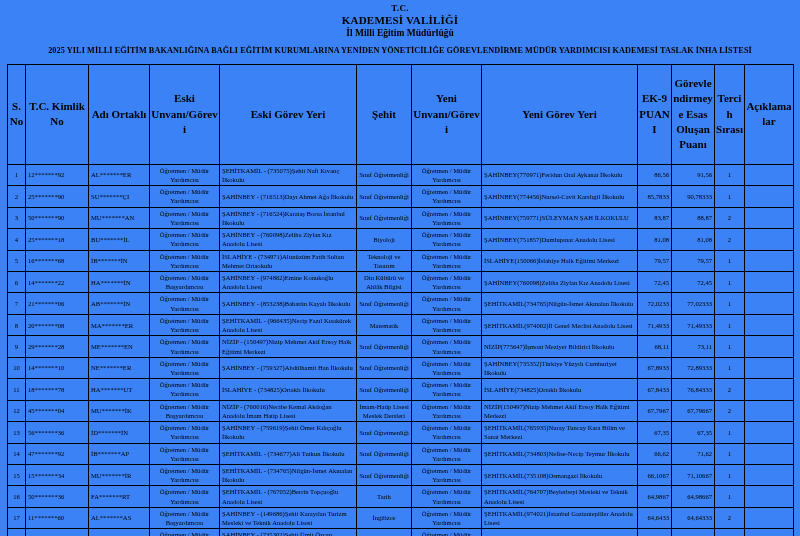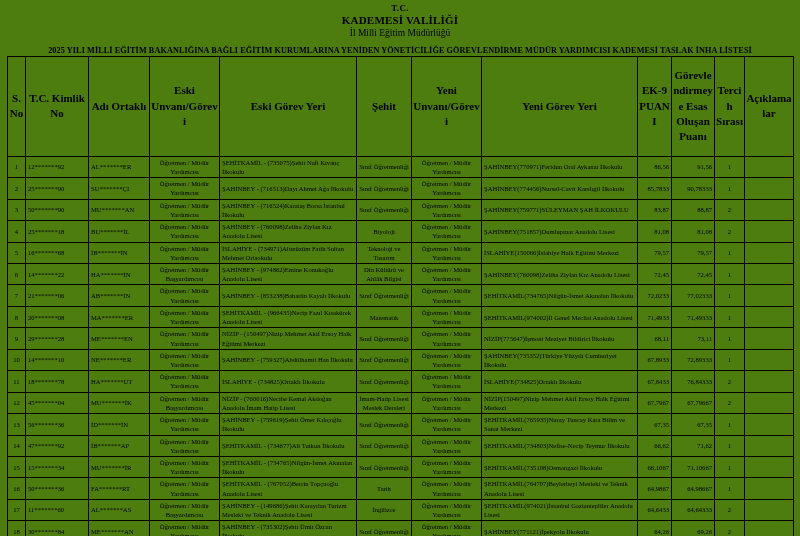--- a/index.html
+++ b/index.html
@@ -4,34 +4,34 @@
 <style>
   * { margin: 0; padding: 0; box-sizing: border-box; }
   html, body { width: 800px; background: #f2f2f2; }
   body {
     font-family: "Liberation Serif", serif;
     color: #000;
   }
   .page {
     width: 800px;
     height: 536px;
-    background: #4d7c0f;
+    background: #3b82f6;
     padding: 3px 7px 2px 7px;
     overflow: hidden;
   }
   .doc-header { text-align: center; line-height: 1.25; }
   .doc-header .l1 { font-size: 9px;  font-weight: bold; letter-spacing: .3px; }
   .doc-header .l2 { font-size: 11px; font-weight: bold; letter-spacing: .2px; }
-  .doc-header .l3 { font-size: 9.5px; font-weight: normal; }
+  .doc-header .l3 { font-size: 9.5px; font-weight: bold; }
   .doc-title {
     text-align: center;
     font-size: 8.2px;
     font-weight: bold;
     margin-top: 6px;
-    margin-bottom: 1px;
+    margin-bottom: 9px;
     letter-spacing: .1px;
   }
   table.inha {
     width: 786px;
     border-collapse: collapse;
     table-layout: fixed;
     border: 1.6px solid #000;
   }
   table.inha th, table.inha td {
     border: 1px solid #000;

